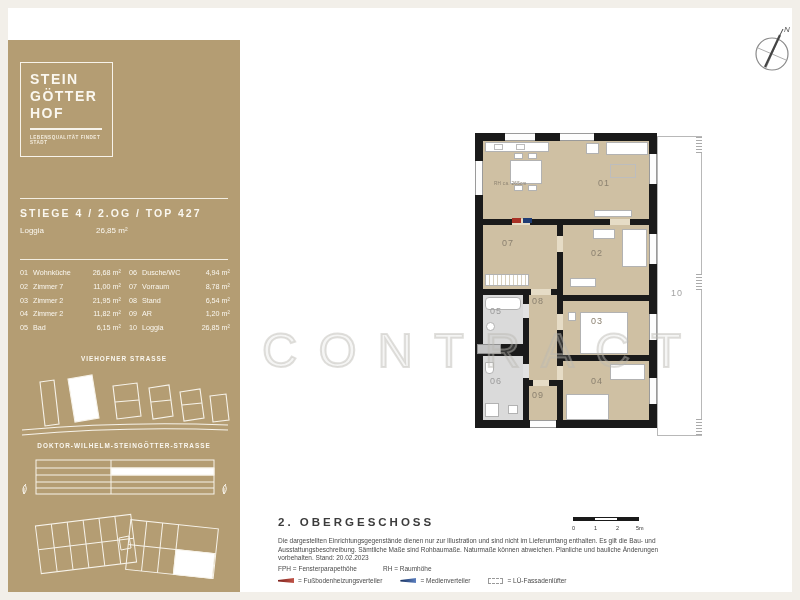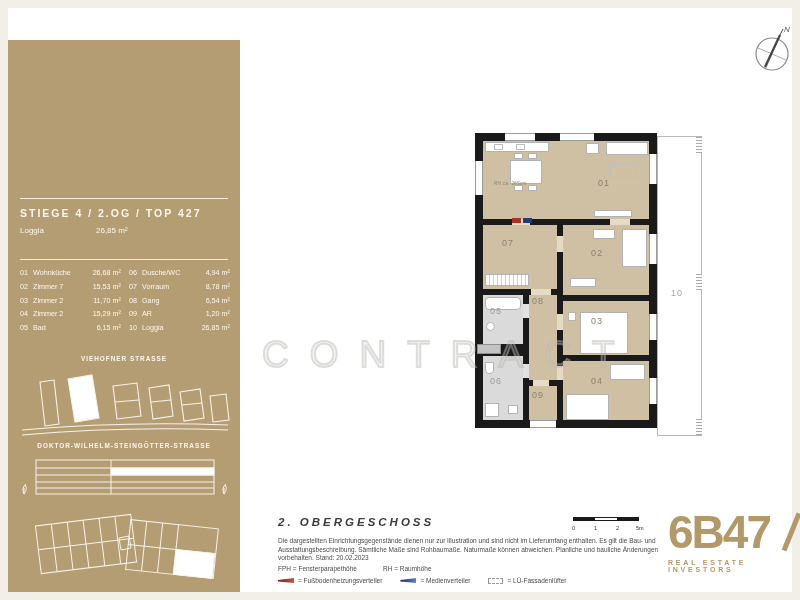--- a/index.html
+++ b/index.html
@@ -28,21 +28,21 @@
   .rrow .nm { flex:1; }
   .rrow .ar { text-align:right; }
   .street { position:absolute; width:232px; text-align:center; font-size:6.4px; font-weight:bold; letter-spacing:1px; }
   .svgwrap { position:absolute; left:8px; }
 
   
   .compass { position:absolute; left:733px; top:12px; }
   .watermark { position:absolute; z-index:30; pointer-events:none; color:rgba(200,198,193,0.18);
                -webkit-text-stroke:2px rgba(187,184,178,0.45); font-weight:400; white-space:nowrap; }
   .wm1 { left:256px; top:240px; font-size:76px; letter-spacing:38px; }
-  .wm2 { left:254px; top:326px; font-size:37px; letter-spacing:21px; }
+  .wm2 { left:254px; top:314px; font-size:49px; letter-spacing:21px; }
 
   
   .plan { position:absolute; left:452px; top:118px; width:250px; height:345px; }
   .plan > div { position:absolute; }
   .apt { left:15px; top:7px; width:182px; height:295px; background:#1a1a1a; }
   .loggia { left:197px; top:10px; width:45px; height:300px; background:#fff; border:1px solid #b8b8b8; z-index:1; }
   .rail { position:absolute; right:-1px; width:6px; height:16px;
           background:repeating-linear-gradient(0deg,#aaa 0,#aaa 1px,#fff 1px,#fff 3px); }
   .room { z-index:2; background:#cfc0a3; }
   .bath { z-index:2; background:#dadada; }
@@ -55,21 +55,21 @@
   .shaft{ z-index:3; background:#c3c3c3; border:1px solid #8f8f8f; }
   .closet{ z-index:3; border:1px solid #b2b2b2;
            background:repeating-linear-gradient(90deg,#fff 0,#fff 3px,#d8d0bd 3px,#d8d0bd 4px); }
   .mark { z-index:4; }
   .rlabel { z-index:5; font-size:9px; letter-spacing:1px; color:#8b8170; }
   .rlabel.onbath { color:#9b9b9b; }
   .rlabel.onwhite { color:#a3a3a3; }
   .rhnote { z-index:5; font-size:4.6px; color:#8b8170; letter-spacing:.3px; }
 
   
-  .floor-title { position:absolute; left:270px; top:508px; font-size:11.5px; font-weight:bold; letter-spacing:3px; color:#3c3c3c;font-style:italic; }
+  .floor-title { position:absolute; left:270px; top:508px; font-size:11.5px; font-weight:bold; letter-spacing:3px; color:#3c3c3c; }
   .disclaimer { position:absolute; left:270px; top:529px; width:394px; font-size:6.5px; line-height:8.6px; color:#4a4a4a; }
   .legend-abbr { position:absolute; left:270px; top:557px; font-size:6.5px; color:#4a4a4a; display:flex; gap:26px; }
   .legend-symbols { position:absolute; left:270px; top:569px; font-size:6.5px; color:#4a4a4a; display:flex; gap:18px; align-items:center; }
   .legend-symbols .item { display:flex; align-items:center; gap:4px; }
   .sym { width:16px; height:5px; }
   .sym.red  { background:linear-gradient(90deg,#7e211b,#c05448); clip-path:polygon(0 40%,100% 0,100% 100%,0 70%); }
   .sym.blue { background:linear-gradient(90deg,#16305e,#5b7fc0); clip-path:polygon(0 40%,100% 0,100% 100%,0 70%); }
   .sym.vent { width:15px; height:6px; background:#fff; border:1px dashed #999; }
   .scalebar { position:absolute; left:565px; top:509px; width:66px; height:4px; border:1px solid #1a1a1a; display:flex; }
   .scalebar .s1 { width:22px; background:#1a1a1a; }
@@ -83,20 +83,27 @@
   .brand47 .sub { font-size:7px; letter-spacing:2.8px; color:#b3986a; margin-top:3px; font-weight:bold; }
 </style>
 </head>
 <body>
 
 <div class="screen">
   <div class="page">
 
     <div class="sidebar">
 
+      <div class="logo-box">
+        <div class="logo-line">STEIN</div>
+        <div class="logo-line">GÖTTER</div>
+        <div class="logo-line">HOF</div>
+        <div class="logo-rule"></div>
+        <div class="logo-tagline">LEBENSQUALITÄT FINDET STADT</div>
+      </div>
 
 
       <div class="hr" style="top:158px;"></div>
       <div class="unit-title">STIEGE 4 / 2.OG / TOP 427</div>
 
       <div class="summary">
         <div class="row">
           <span class="lbl">Loggia</span>
           <span>26,85 m²</span>
         </div>
@@ -107,52 +114,52 @@
       <div class="roomtable">
         <div class="rcol">
           <div class="rrow">
               <span class="no">01</span>
               <span class="nm">Wohnküche</span>
               <span class="ar">26,68 m²</span>
             </div>
           <div class="rrow">
               <span class="no">02</span>
               <span class="nm">Zimmer 7</span>
-              <span class="ar">15,53 m²</span>
+              <span class="ar">11,00 m²</span>
             </div>
           <div class="rrow">
               <span class="no">03</span>
               <span class="nm">Zimmer 2</span>
-              <span class="ar">11,70 m²</span>
+              <span class="ar">21,95 m²</span>
             </div>
           <div class="rrow">
               <span class="no">04</span>
               <span class="nm">Zimmer 2</span>
-              <span class="ar">15,29 m²</span>
+              <span class="ar">11,82 m²</span>
             </div>
           <div class="rrow">
               <span class="no">05</span>
               <span class="nm">Bad</span>
               <span class="ar">6,15 m²</span>
             </div>
         </div>
         <div class="rcol">
           <div class="rrow">
               <span class="no">06</span>
               <span class="nm">Dusche/WC</span>
               <span class="ar">4,94 m²</span>
             </div>
           <div class="rrow">
               <span class="no">07</span>
               <span class="nm">Vorraum</span>
               <span class="ar">8,78 m²</span>
             </div>
           <div class="rrow">
               <span class="no">08</span>
-              <span class="nm">Gang</span>
+              <span class="nm">Stand</span>
               <span class="ar">6,54 m²</span>
             </div>
           <div class="rrow">
               <span class="no">09</span>
               <span class="nm">AR</span>
               <span class="ar">1,20 m²</span>
             </div>
           <div class="rrow">
               <span class="no">10</span>
               <span class="nm">Loggia</span>
@@ -347,20 +354,15 @@
       <span class="s2"></span>
       <span class="s3"></span>
     </div>
     <div class="scalelabels">
       <span style="left:2px;">0</span>
       <span style="left:24px;">1</span>
       <span style="left:46px;">2</span>
       <span style="left:66px;">5m</span>
     </div>
 
-    <div class="brand47">
-      <div class="big">6B47</div>
-      <div class="slash"></div>
-      <div class="sub">REAL ESTATE INVESTORS</div>
-    </div>
 
   </div>
 </div>
 
 </body></html>

